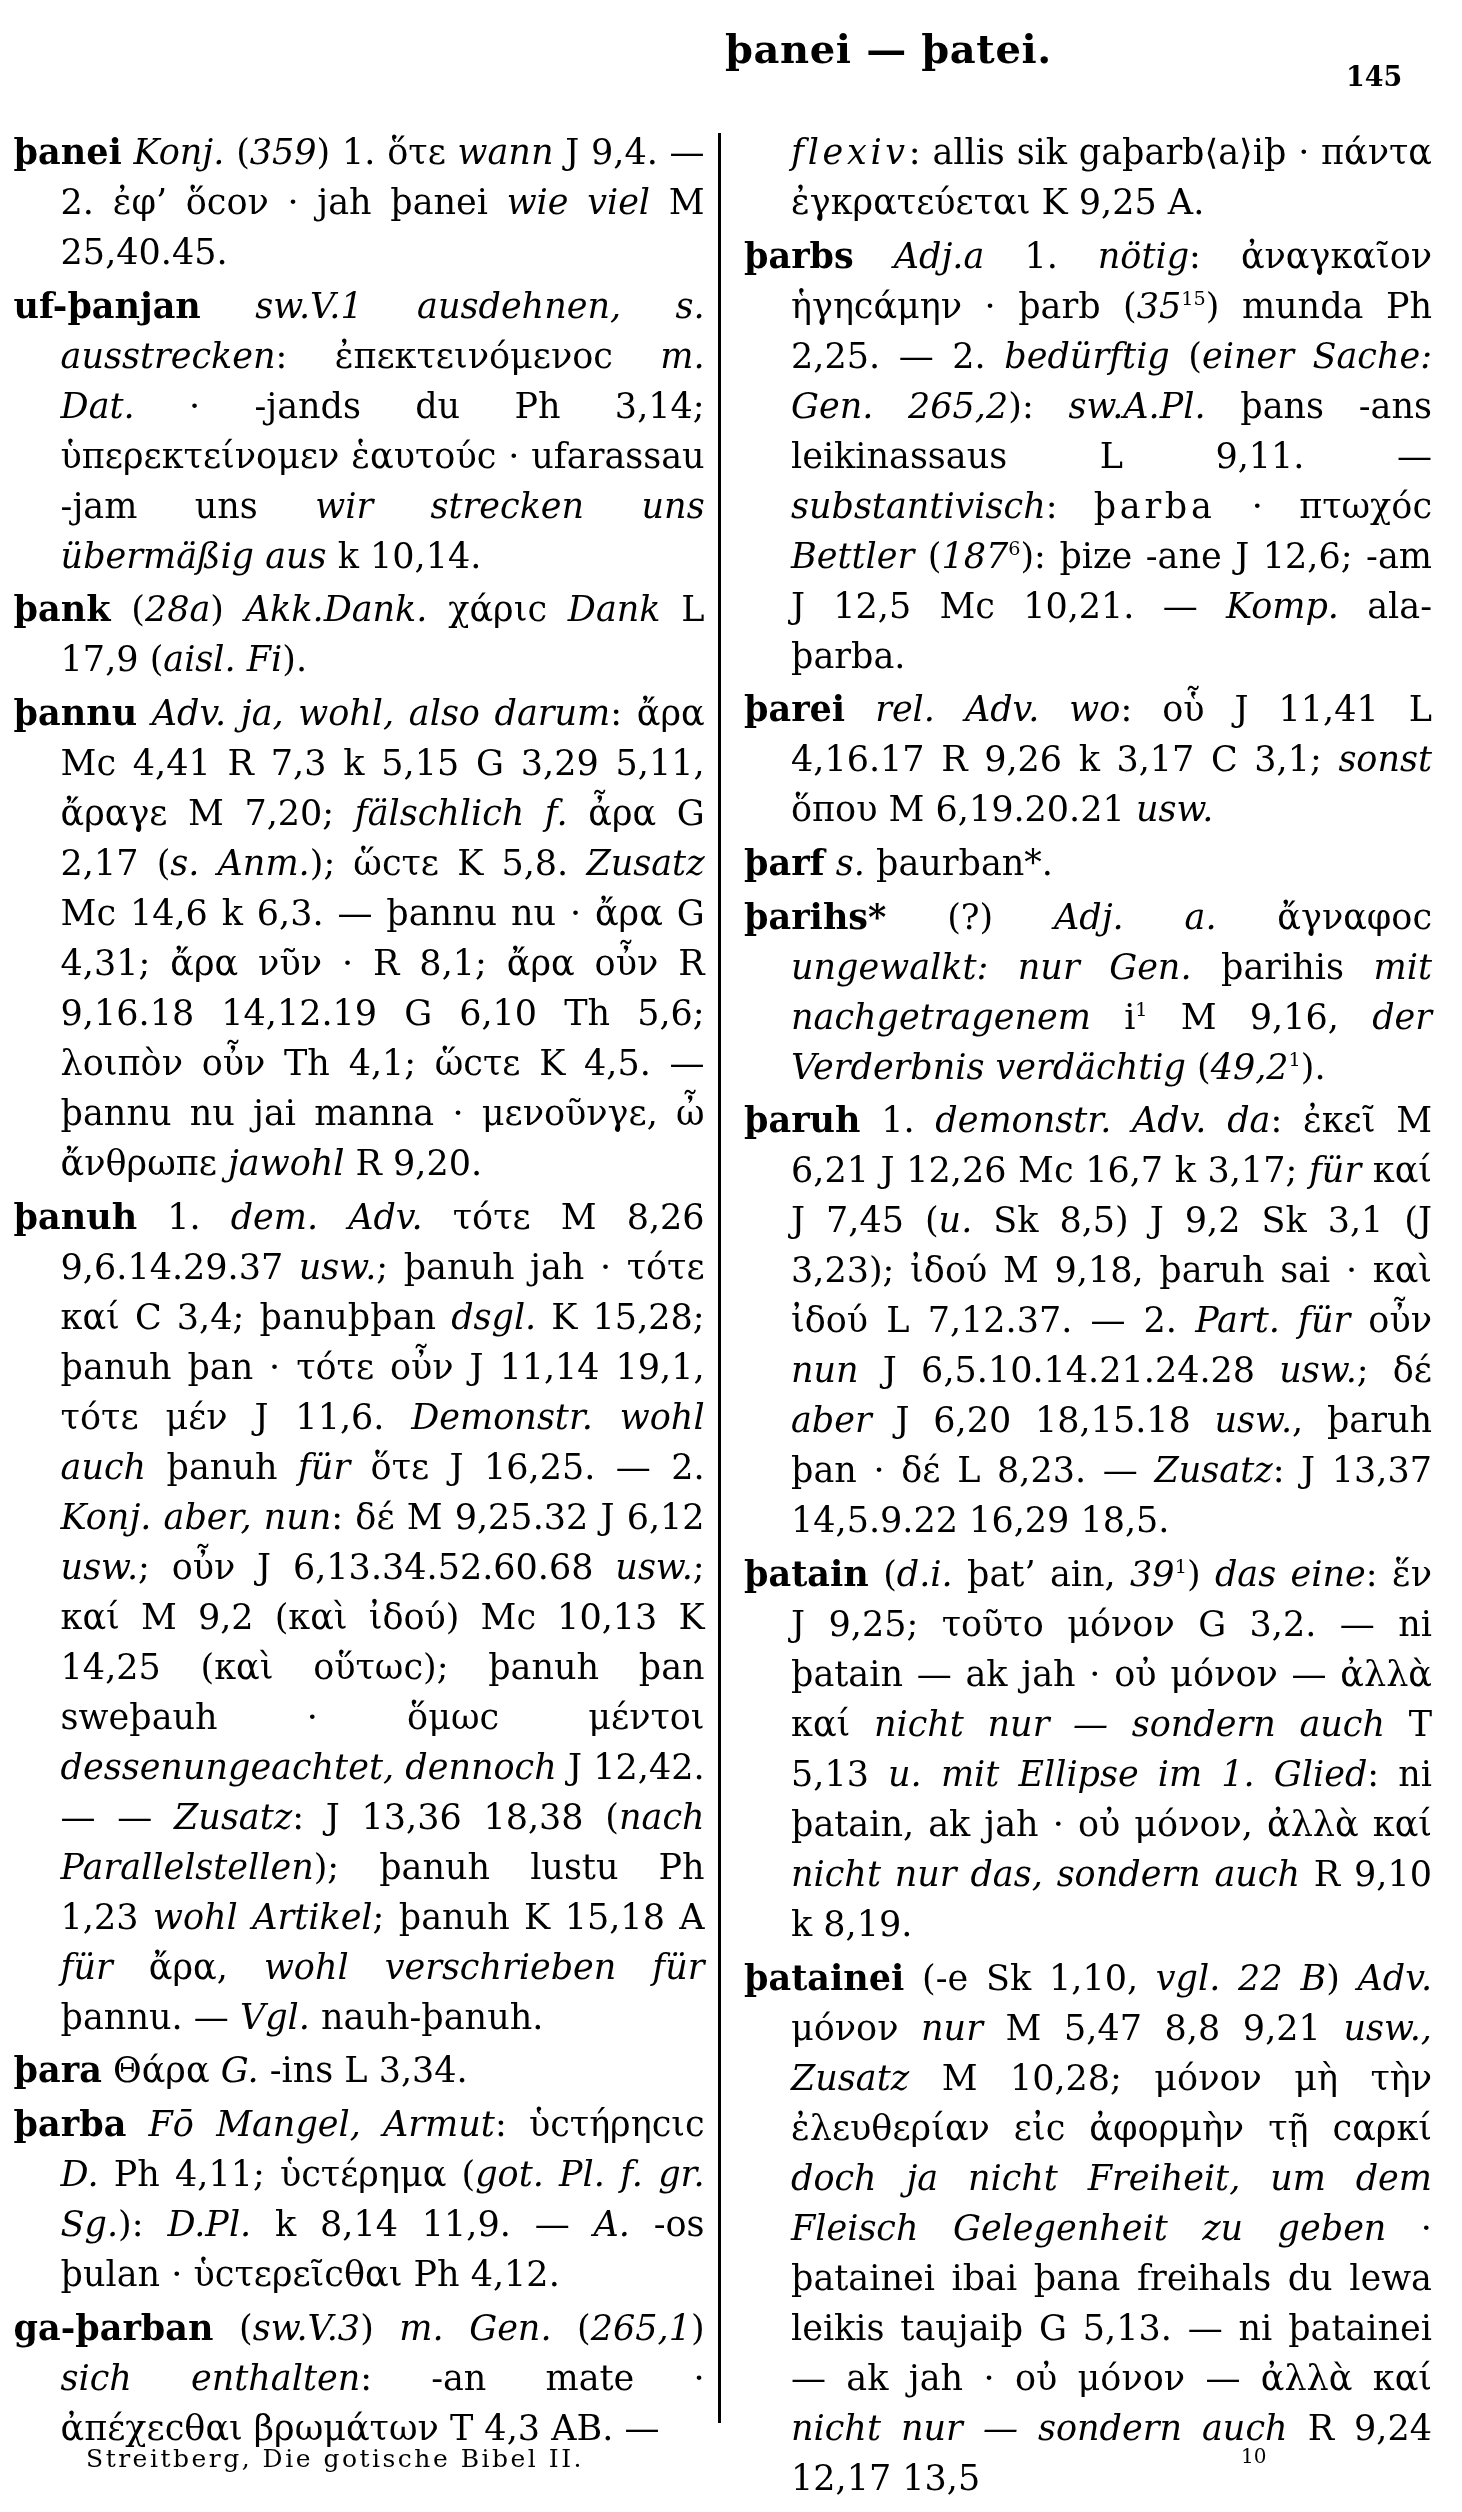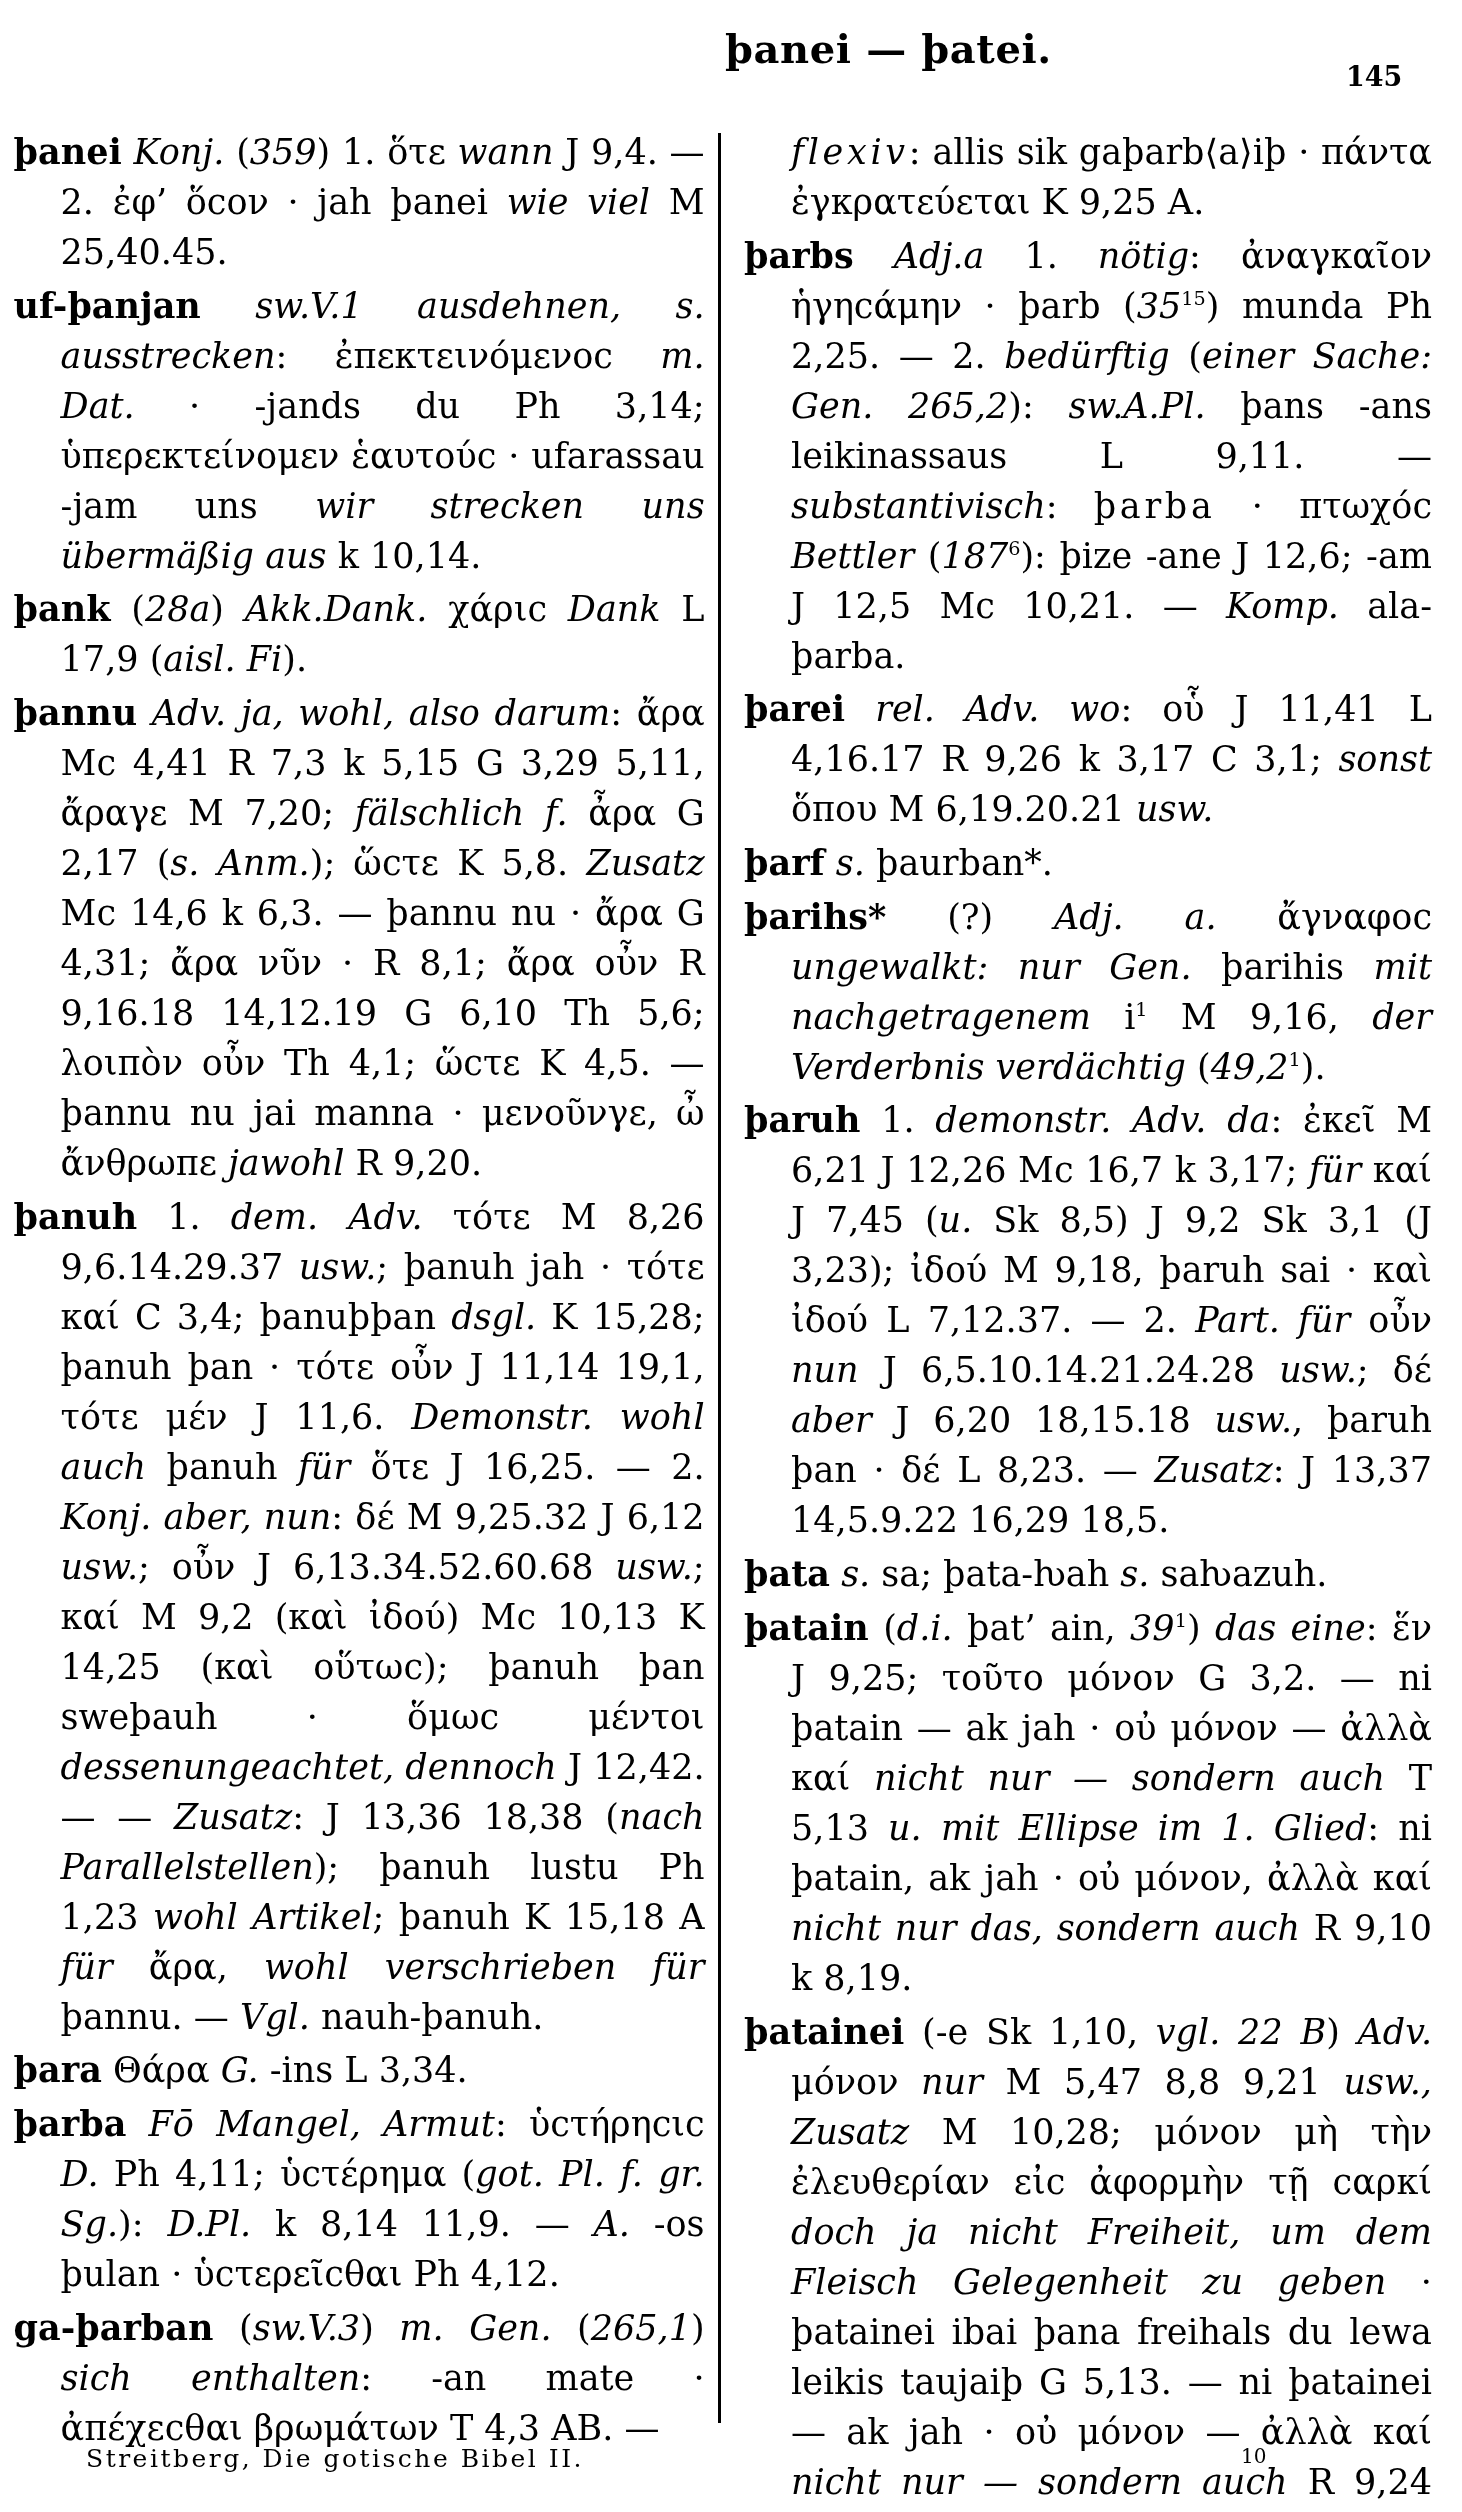--- a/index.html
+++ b/index.html
@@ -40,20 +40,19 @@
     <p class="entry"><span class="hw">ga-þarban</span><span> (</span><span class="it">sw.V.3</span><span>) </span><span class="it">m. Gen.</span><span> (</span><span class="it">265,1</span><span>) </span><span class="it">sich enthalten</span><span>: -an mate · ἀπέχεϲθαι βρωμάτων T 4,3 AB. — </span></p>
   </div>
 <div class="rule"></div>
 <div class="col col-right">
     <p class="entry cont"><span class="it sp">flexiv</span><span>: allis sik gaþarb⟨a⟩iþ · πάντα ἐγκρατεύεται K 9,25 A.</span></p>
     <p class="entry"><span class="hw">þarbs</span><span> </span><span class="it">Adj.a</span><span> 1. </span><span class="it">nötig</span><span>: ἀναγκαῖον ἡγηϲάμην · þarb (</span><span class="it">35</span><sup>15</sup><span>) munda Ph 2,25. — 2. </span><span class="it">bedürftig</span><span> (</span><span class="it">einer Sache: Gen. 265,2</span><span>): </span><span class="it">sw.A.Pl.</span><span> þans -ans leikinassaus L 9,11. — </span><span class="it">substantivisch</span><span>: </span><span class="sp">þarba</span><span> · πτωχόϲ </span><span class="it">Bettler</span><span> (</span><span class="it">187</span><sup>6</sup><span>): þize -ane J 12,6; -am J 12,5 Mc 10,21. — </span><span class="it">Komp.</span><span> ala-þarba.</span></p>
     <p class="entry"><span class="hw">þarei</span><span> </span><span class="it">rel. Adv. wo</span><span>: οὗ J 11,41 L 4,16.17 R 9,26 k 3,17 C 3,1; </span><span class="it">sonst</span><span> ὅπου M 6,19.20.21 </span><span class="it">usw.</span></p>
     <p class="entry"><span class="hw">þarf</span><span> </span><span class="it">s.</span><span> þaurban*.</span></p>
     <p class="entry"><span class="hw">þarihs*</span><span> (?) </span><span class="it">Adj. a.</span><span> ἄγναφοϲ </span><span class="it">ungewalkt: nur Gen.</span><span> þarihis </span><span class="it">mit nachgetragenem</span><span> i</span><sup>1</sup><span> M 9,16, </span><span class="it">der Verderbnis verdächtig</span><span> (</span><span class="it">49,2</span><sup>1</sup><span>).</span></p>
     <p class="entry"><span class="hw">þaruh</span><span> 1. </span><span class="it">demonstr. Adv. da</span><span>: ἐκεῖ M 6,21 J 12,26 Mc 16,7 k 3,17; </span><span class="it">für</span><span> καί J 7,45 (</span><span class="it">u.</span><span> Sk 8,5) J 9,2 Sk 3,1 (J 3,23); ἰδού M 9,18, þaruh sai · καὶ ἰδού L 7,12.37. — 2. </span><span class="it">Part. für</span><span> οὖν </span><span class="it">nun</span><span> J 6,5.10.14.21.24.28 </span><span class="it">usw.</span><span>; δέ </span><span class="it">aber</span><span> J 6,20 18,15.18 </span><span class="it">usw.</span><span>, þaruh þan · δέ L 8,23. — </span><span class="it">Zusatz</span><span>: J 13,37 14,5.9.22 16,29 18,5.</span></p>
-    <p class="entry"><span class="hw">þata</span><span> </span><span class="it">s.</span><span> sa; þata-ƕah </span><span class="it">s.</span><span> saƕazuh.</span></p>
     <p class="entry"><span class="hw">þatain</span><span> (</span><span class="it">d.i.</span><span> þat’ ain, </span><span class="it">39</span><sup>1</sup><span>) </span><span class="it">das eine</span><span>: ἕν J 9,25; τοῦτο μόνον G 3,2. — ni þatain — ak jah · οὐ μόνον — ἀλλὰ καί </span><span class="it">nicht nur — sondern auch</span><span> T 5,13 </span><span class="it">u. mit Ellipse im 1. Glied</span><span>: ni þatain, ak jah · οὐ μόνον, ἀλλὰ καί </span><span class="it">nicht nur das, sondern auch</span><span> R 9,10 k 8,19.</span></p>
     <p class="entry"><span class="hw">þatainei</span><span> (-e Sk 1,10, </span><span class="it">vgl. 22 B</span><span>) </span><span class="it">Adv.</span><span> μόνον </span><span class="it">nur</span><span> M 5,47 8,8 9,21 </span><span class="it">usw., Zusatz</span><span> M 10,28; μόνον μὴ τὴν ἐλευθερίαν εἰϲ ἀφορμὴν τῇ ϲαρκί </span><span class="it">doch ja nicht Freiheit, um dem Fleisch Gelegenheit zu geben</span><span> · þatainei ibai þana freihals du lewa leikis taujaiþ G 5,13. — ni þatainei — ak jah · οὐ μόνον — ἀλλὰ καί </span><span class="it">nicht nur — sondern auch</span><span> R 9,24 12,17 13,5 </span></p>
   </div>
 
 <div class="footer-left">Streitberg, Die gotische Bibel II.</div>
 <div class="footer-right">10</div>
 
 
 </body></html>

